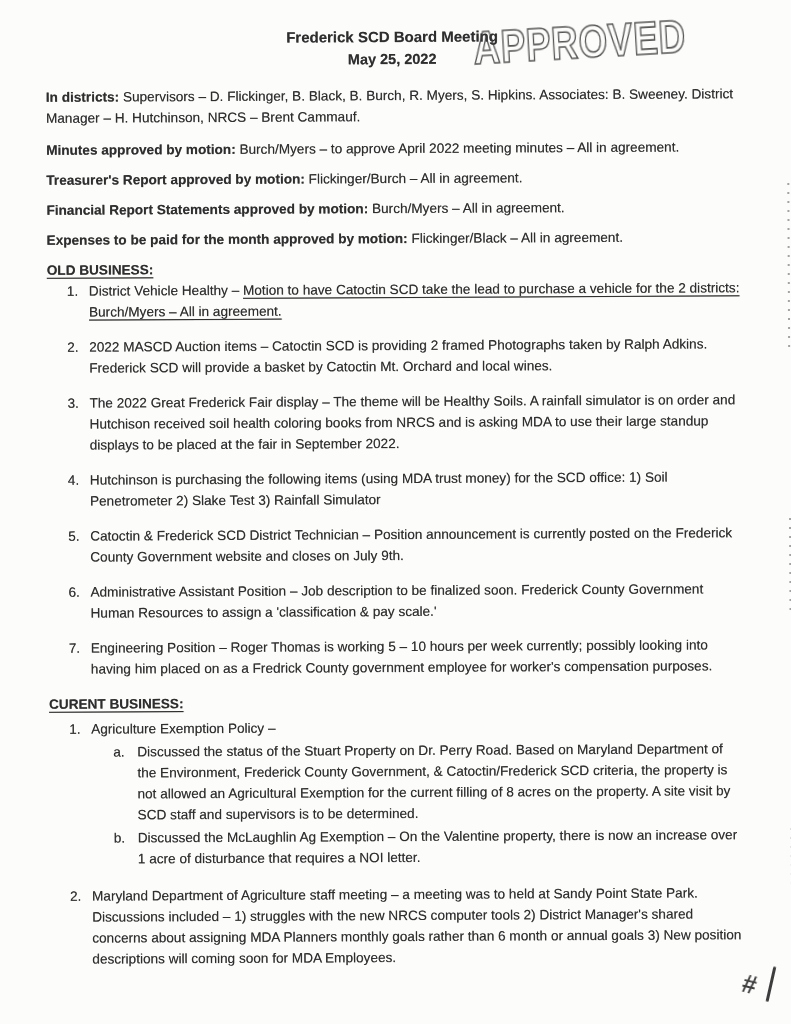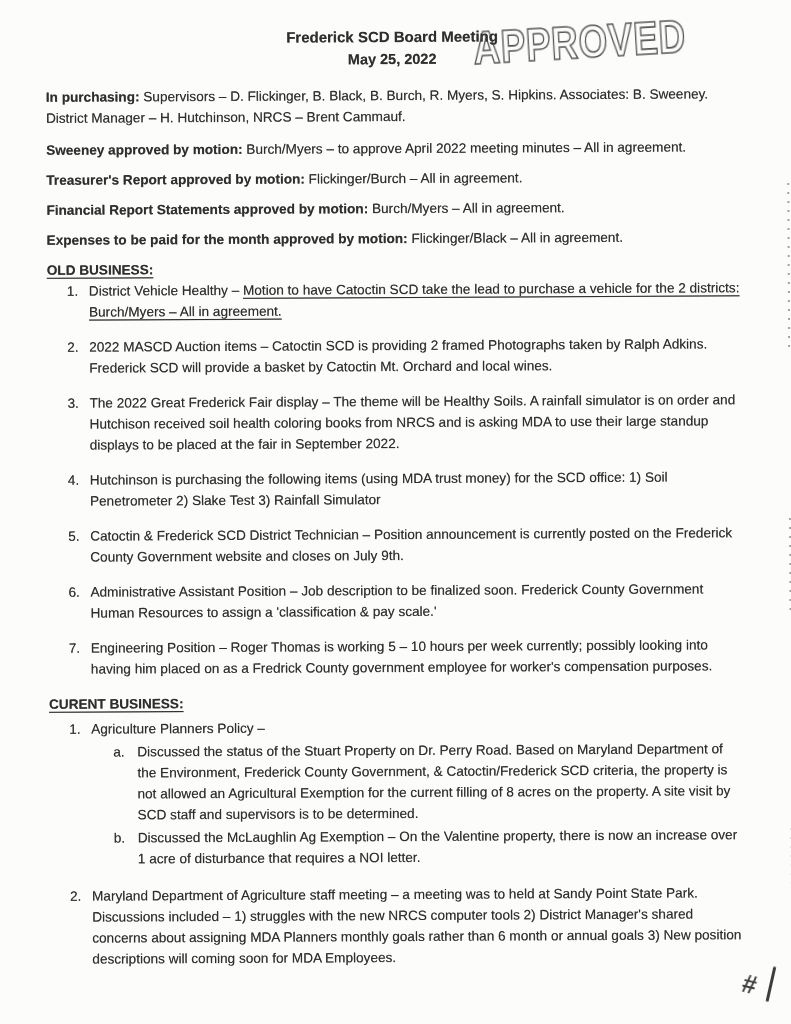--- a/index.html
+++ b/index.html
@@ -107,24 +107,24 @@
 
   <div class="stamp">APPROVED</div>
 
   <div class="content">
 
     <div class="header">
       <div class="title">Frederick SCD Board Meeting</div>
       <div class="date">May 25, 2022</div>
     </div>
 
-    <p class="para attendance"><b>In purchasing:</b> <span>Supervisors – D. Flickinger, B. Black, B. Burch, R. Myers, S. Hipkins.  Associates: B. Sweeney.  District Manager – H. Hutchinson, NRCS – Brent Cammauf.</span></p>
+    <p class="para attendance"><b>In districts:</b> <span>Supervisors – D. Flickinger, B. Black, B. Burch, R. Myers, S. Hipkins.  Associates: B. Sweeney.  District Manager – H. Hutchinson, NRCS – Brent Cammauf.</span></p>
 
     <div id="motions">
-        <p class="para"><b>Sweeney approved by motion:</b> <span>Burch/Myers – to approve April 2022 meeting minutes – All in agreement.</span></p>
+        <p class="para"><b>Minutes approved by motion:</b> <span>Burch/Myers – to approve April 2022 meeting minutes – All in agreement.</span></p>
         <p class="para"><b>Treasurer's Report approved by motion:</b> <span>Flickinger/Burch – All in agreement.</span></p>
         <p class="para"><b>Financial Report Statements approved by motion:</b> <span>Burch/Myers – All in agreement.</span></p>
         <p class="para"><b>Expenses to be paid for the month approved by motion:</b> <span>Flickinger/Black – All in agreement.</span></p>
       </div>
 
     <div class="section-heading">OLD BUSINESS:</div>
     <div class="doc-list" id="old-list">
         <div class="li">
           <span class="num">1.</span>
           <span class="itxt"><span>District Vehicle Healthy – </span><span class="u">Motion to have Catoctin SCD take the lead to purchase a vehicle for the 2 districts: Burch/Myers – All in agreement.</span></span>
@@ -152,21 +152,21 @@
         <div class="li">
           <span class="num">7.</span>
           <span class="itxt">Engineering Position – Roger Thomas is working 5 – 10 hours per week currently; possibly looking into having him placed on as a Fredrick County government employee for worker's compensation purposes.</span>
         </div>
       </div>
 
     <div class="section-heading">CURENT BUSINESS:</div>
     <div class="doc-list" id="current-list">
         <div class="li">
           <span class="num">1.</span>
-          <span class="itxt"><span>Agriculture Planners Policy –</span><div class="sublist">
+          <span class="itxt"><span>Agriculture Exemption Policy –</span><div class="sublist">
               <div class="subli">
                 <span class="sletter">a.</span>
                 <span class="stxt">Discussed the status of the Stuart Property on Dr. Perry Road. Based on Maryland Department of the Environment, Frederick County Government, &amp; Catoctin/Frederick SCD criteria, the property is not allowed an Agricultural Exemption for the current filling of 8 acres on the property.  A site visit by SCD staff and supervisors is to be determined.</span>
               </div>
               <div class="subli">
                 <span class="sletter">b.</span>
                 <span class="stxt">Discussed the McLaughlin Ag Exemption – On the Valentine property, there is now an increase over 1 acre of disturbance that requires a NOI letter.</span>
               </div>
             </div></span>
         </div>

